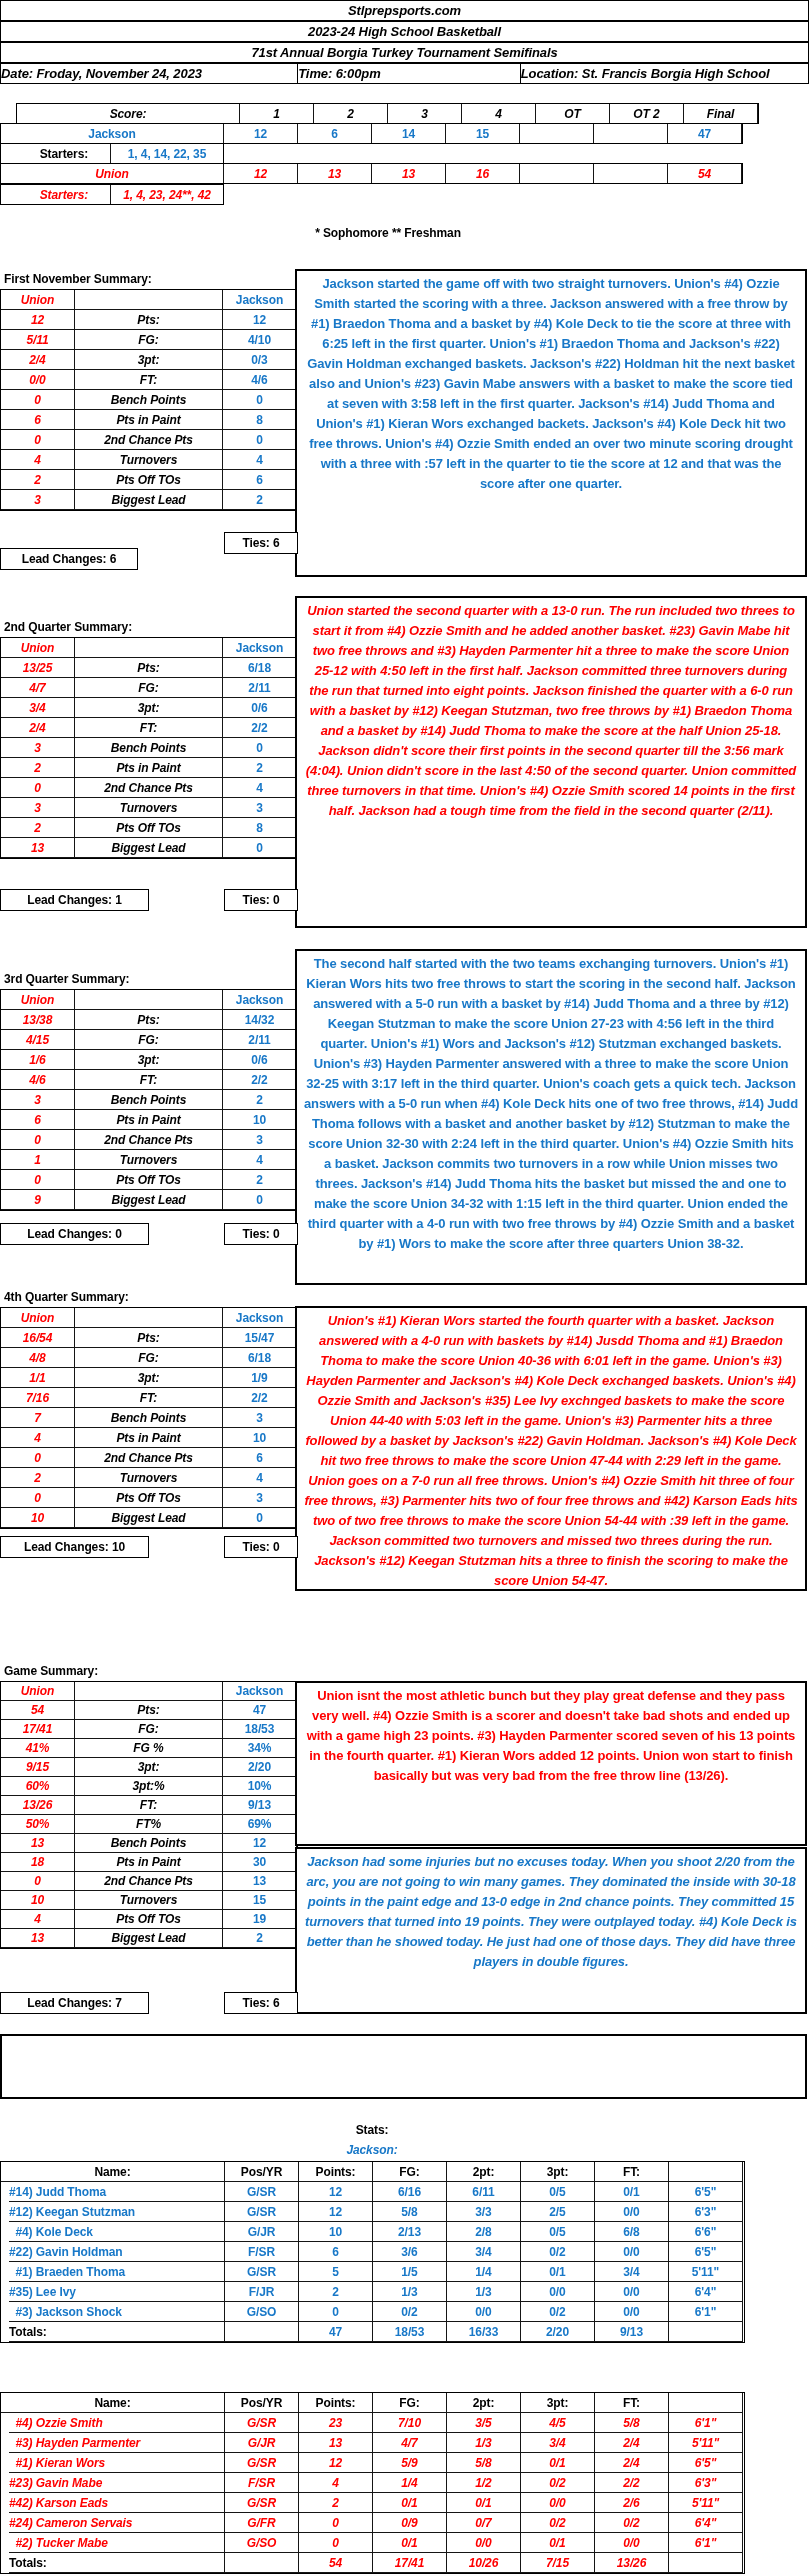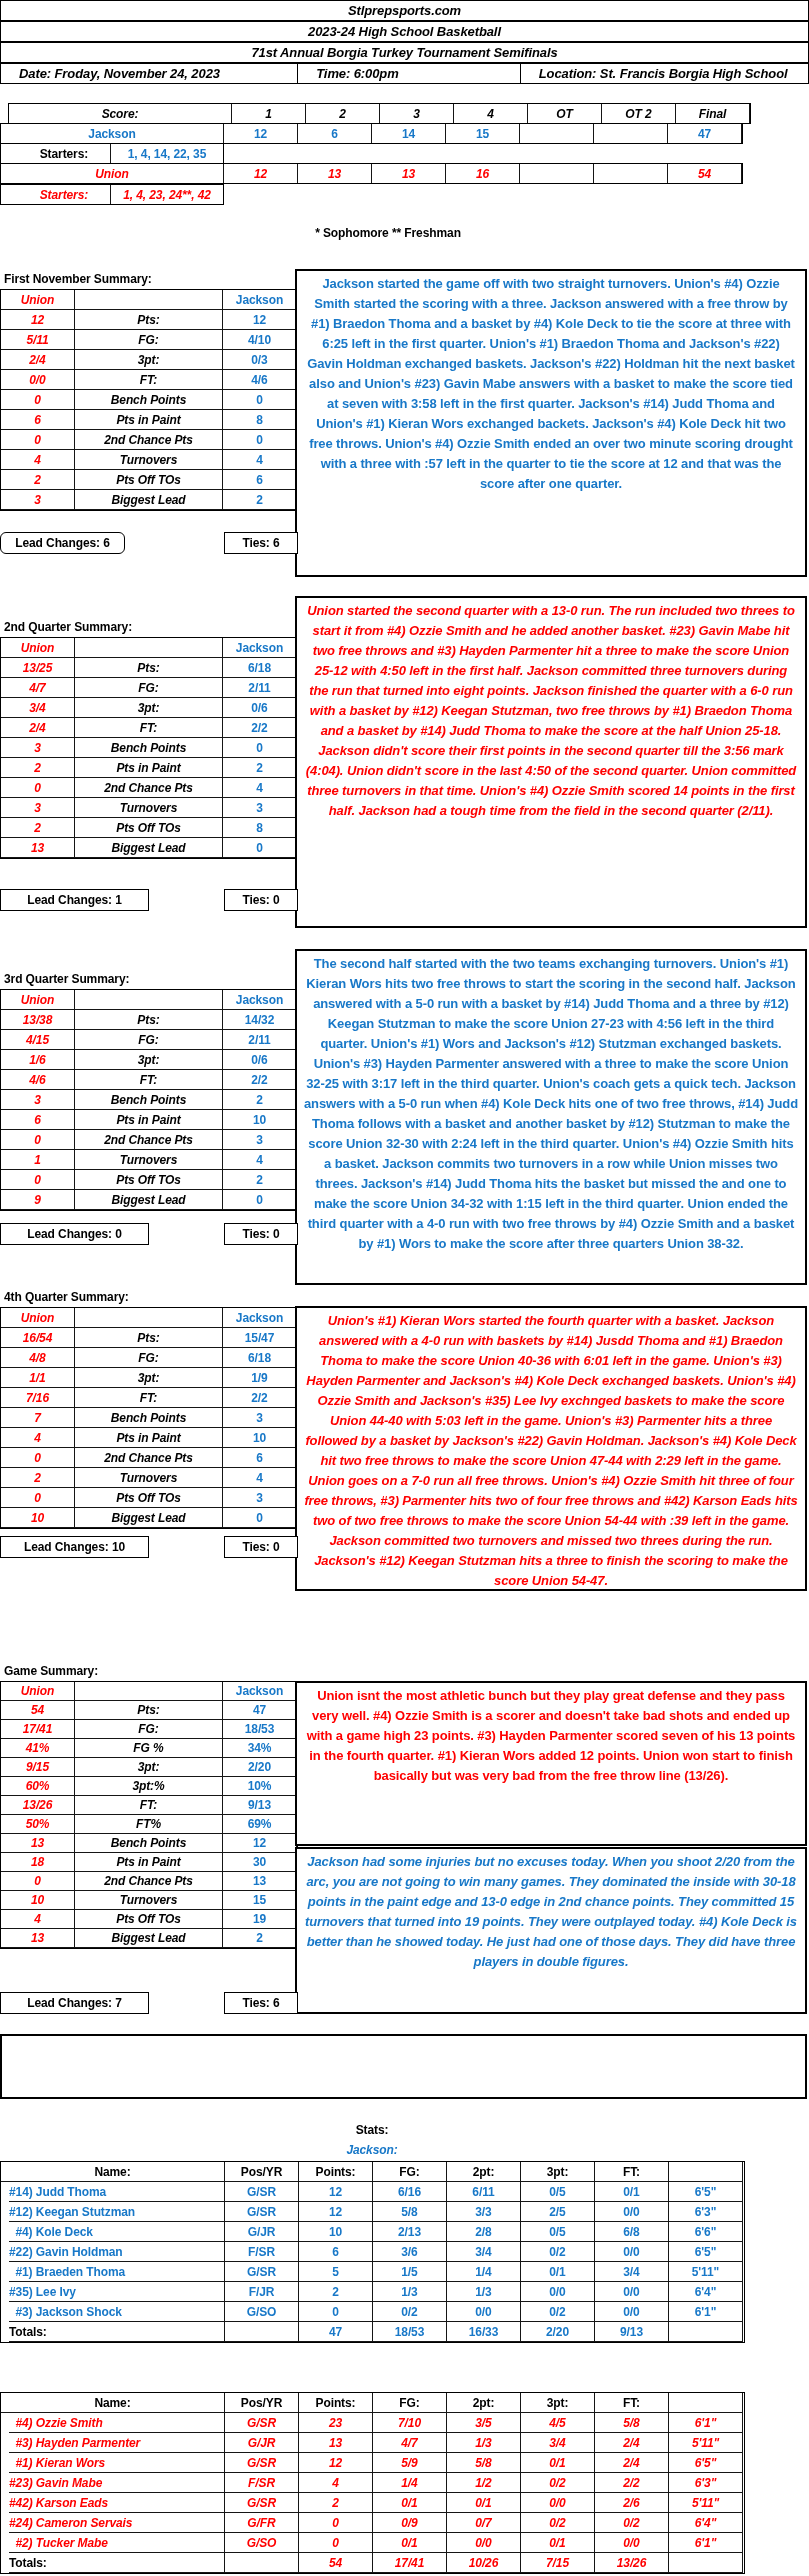--- a/index.html
+++ b/index.html
@@ -10,21 +10,21 @@
     letter-spacing:-0.1px;overflow:hidden;
     background-image:
       repeating-linear-gradient(to right, transparent 0, transparent 74px, #e2e2e2 74px, #e2e2e2 74px),
       repeating-linear-gradient(to bottom, transparent 0, transparent 19.6px, #e2e2e2 19.6px, #e2e2e2 20px);
   }
   .abs{position:absolute;box-sizing:border-box;}
   
   .hdr{left:0;width:809px;height:21px;border:1.3px solid #000;background:#fff;
        display:flex;align-items:center;justify-content:center;font-style:italic;font-size:13px;}
   .hdrcells{justify-content:flex-start;padding:0;}
-  .hc{display:flex;align-items:center;padding-left:18px;height:100%;box-sizing:border-box;border-right:1.3px solid #000;font-style:italic;}
+  .hc{display:flex;align-items:center;padding-left:0;height:100%;box-sizing:border-box;border-right:1.3px solid #000;font-style:italic;}
   .hc:last-child{border-right:none;}
   
   .grid{display:grid;border:1.3px solid #000;background:#fff;}
   .cellr{border-right:0.7px solid #151515;display:flex;align-items:center;justify-content:center;font-size:12px;overflow:hidden;}
   .cell{border-right:0.7px solid #151515;border-bottom:0.7px solid #151515;display:flex;align-items:center;justify-content:center;font-size:12px;overflow:hidden;}
   .sgrid{grid-template-columns:223px repeat(7,74px);height:21px;}
   .qgrid{grid-template-columns:74px 148px 74px;grid-auto-rows:20px;width:298px;}
   .ggrid{grid-template-columns:74px 148px 74px;grid-auto-rows:19px;width:298px;}
   .stgrid{grid-template-columns:224px repeat(7,74px);grid-auto-rows:20px;width:745px;}
   .rows{display:contents;}
@@ -63,21 +63,21 @@
     </div>
   <div class="abs hdr" style="top:42px;">
       <span>71st Annual Borgia Turkey Tournament Semifinals</span>
     </div>
   <div class="abs hdr hdrcells" style="top:63px;">
     <div class="hc" style="width:298px;">Date: Froday, November 24, 2023</div>
     <div class="hc" style="width:223px;">Time: 6:00pm</div>
     <div class="hc" style="width:288px;">Location: St. Francis Borgia High School</div>
   </div>
 
-  <div class="abs grid sgrid" style="top:103px;left:8px;">
+  <div class="abs grid sgrid" style="top:103px;left:16px;">
     <div class="cellr ital">Score:</div>
 
   <div class="cellr ital">1</div>
       <div class="cellr ital">2</div>
       <div class="cellr ital">3</div>
       <div class="cellr ital">4</div>
       <div class="cellr ital">OT</div>
       <div class="cellr ital">OT 2</div>
       <div class="cellr ital">Final</div>
     </div>
@@ -154,21 +154,21 @@
 
       <div class="cell red">2</div>
       <div class="cell ital">Pts Off TOs</div>
       <div class="cell blue">6</div>
 
       <div class="cell red">3</div>
       <div class="cell ital">Biggest Lead</div>
       <div class="cell blue">2</div>
     </div>
   <div class="abs note blue" style="top:269px;height:308px;">Jackson started the game off with two straight turnovers. Union's #4) Ozzie Smith started the scoring with a three. Jackson answered with a free throw by #1) Braedon Thoma and a basket by #4) Kole Deck to tie the score at three with 6:25 left in the first quarter. Union's #1) Braedon Thoma and Jackson's #22) Gavin Holdman exchanged baskets. Jackson's #22) Holdman hit the next basket also and Union's #23) Gavin Mabe answers with a basket to make the score tied at seven with 3:58 left in the first quarter. Jackson's #14) Judd Thoma and Union's #1) Kieran Wors exchanged backets. Jackson's #4) Kole Deck hit two free throws. Union's #4) Ozzie Smith ended an over two minute scoring drought with a three with :57 left in the quarter to tie the score at 12 and that was the score after one quarter.</div>
-  <div class="abs lcbox" style="top:532px;left:0;width:125px;border-radius:6px;">Lead Changes: 6</div>
+  <div class="abs lcbox" style="top:548px;left:0;width:138px;">Lead Changes: 6</div>
   <div class="abs lcbox" style="top:532px;left:224px;width:74px;">Ties: 6</div>
 
   <div class="abs slabel" style="top:617px;">2nd Quarter Summary:</div>
   <div class="abs grid qgrid" style="top:637px;left:0;">
     <div class="cell red">Union</div>
     <div class="cell"></div>
     <div class="cell blue">Jackson</div>
 
       <div class="cell red">13/25</div>
       <div class="cell ital">Pts:</div>

